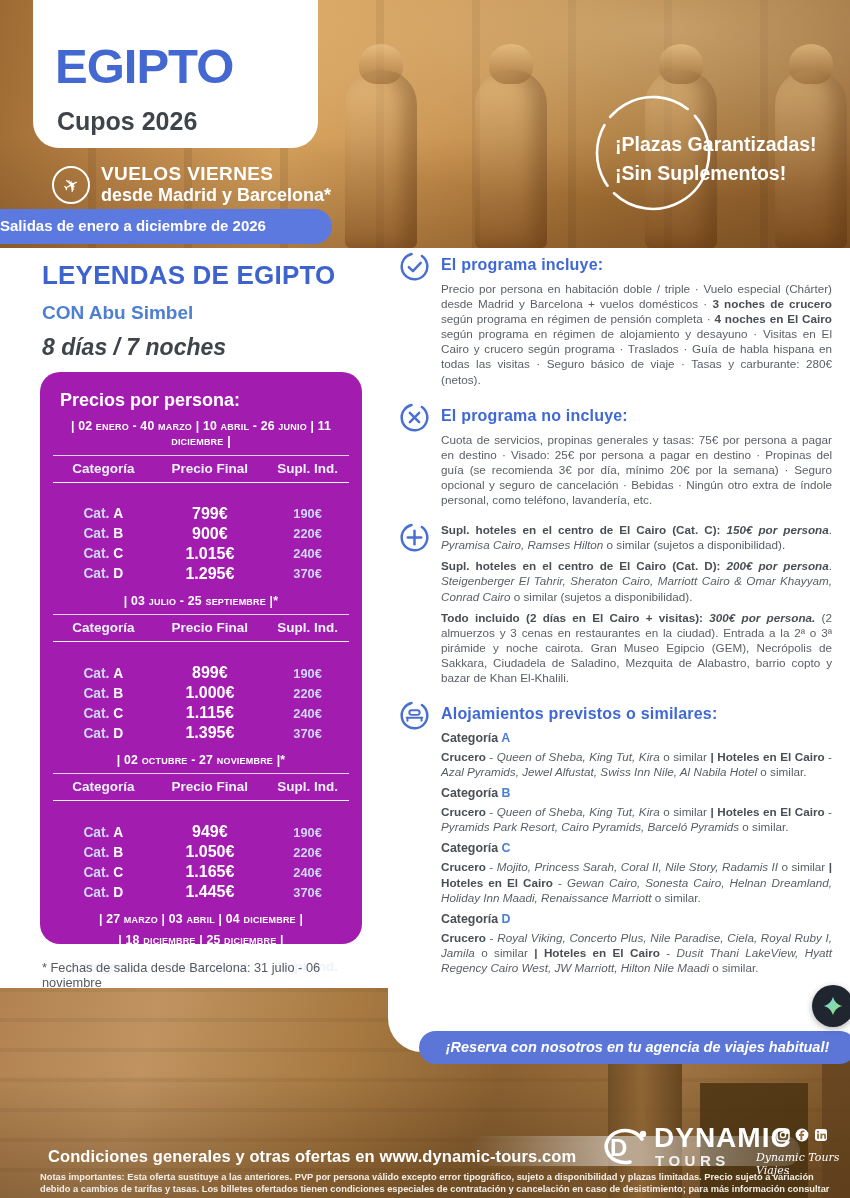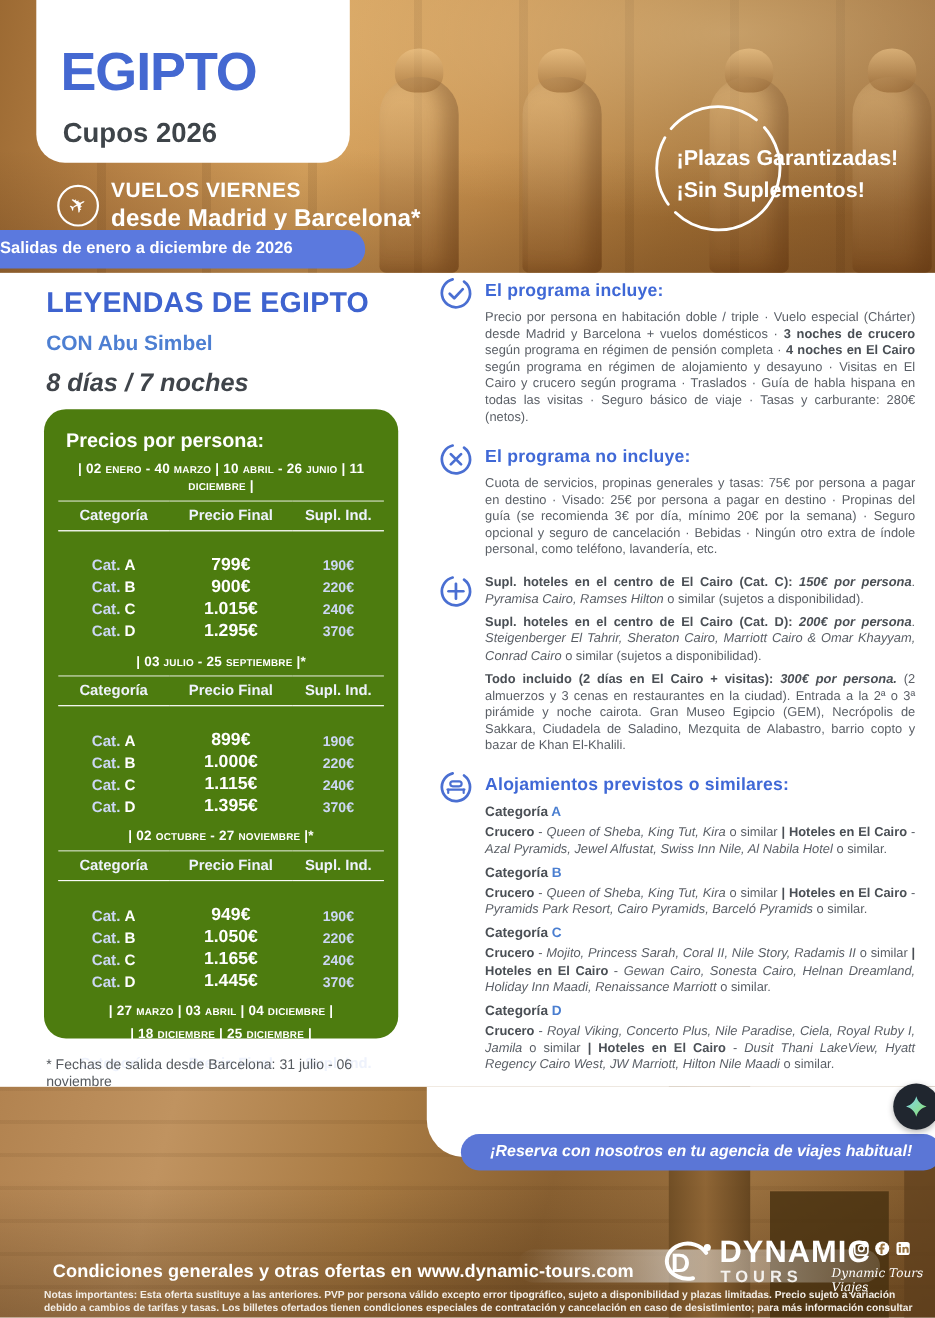--- a/index.html
+++ b/index.html
@@ -28,39 +28,39 @@
     background:#fff; border-radius:0 0 26px 26px; }
   .brand-title { margin:42px 0 16px 22px; font-size:49px; font-weight:800; letter-spacing:-1px; color:#4468d1; line-height:1.0; }
   .brand-sub   { margin:6px 0 0 24px; font-size:25px; font-weight:800; color:#3e4449; }
 
   
   .flights { position:absolute; left:52px; top:163px; display:flex; align-items:center; gap:11px; color:#fff; }
   .plane-circle { width:38px; height:38px; border:2.6px solid #fff; border-radius:50%;
     display:flex; align-items:center; justify-content:center; }
   .plane-glyph { font-family:"DejaVu Sans",sans-serif; font-size:19px; transform:rotate(-28deg); }
   .flights-text div:first-child { font-size:19px; font-weight:800; letter-spacing:.4px; }
-  .flights-text div:last-child  { font-size:22px; font-weight:700; }
+  .flights-text div:last-child  { font-size:18px; font-weight:700; }
 
   
   .badge { position:absolute; left:578px; top:90px; width:266px; height:134px; color:#fff; }
   .badge svg { position:absolute; left:14px; top:2px; }
   .badge-text { position:absolute; left:37px; top:40px; font-size:19.5px; font-weight:700; line-height:1.5; white-space:nowrap; }
 
   
   .pill { position:absolute; left:0; top:209px; width:332px; height:35px; background:#5b79de;
     border-radius:0 18px 18px 0; color:#fff; font-size:15px; font-weight:700; line-height:34px; }
 
   
   .left-col { position:absolute; left:40px; top:260px; width:322px; }
   .prog-title { font-size:26px; font-weight:800; color:#3e63cf; letter-spacing:.2px; margin-left:2px; }
   .prog-sub { font-size:19px; font-weight:600; color:#4d7fd2; margin:11px 0 0 2px; }
   .prog-dur { font-size:23px; font-weight:700; font-style:italic; color:#3f444a; margin:10px 0 0 2px; }
 
   .price-panel { position:absolute; left:0; top:112px; width:322px; height:572px;
-    background:#4d7c0f; border-radius:20px; padding:16px 13px 10px; color:#fff; }
+    background:#a21caf; border-radius:20px; padding:16px 13px 10px; color:#fff; }
   .panel-title { font-size:18px; font-weight:800; margin:2px 0 8px 7px; }
   .ptable { margin-top:4px; }
   .ptable + .ptable { margin-top:10px; }
   .period { text-align:center; font-weight:800; font-size:12.3px; letter-spacing:.2px;
     font-variant:small-caps; line-height:1.25; margin-bottom:5px; }
   table.pricetab { width:100%; border-collapse:collapse; }
   .pricetab th { font-size:13.5px; font-weight:600; color:#eef2fc; padding:5px 0 6px;
     border-top:1.4px solid rgba(255,255,255,.8); border-bottom:1.4px solid rgba(255,255,255,.8); }
   .pricetab td { text-align:center; padding:1px 0; }
   .pricetab tr:first-child td { padding-top:22px; }

